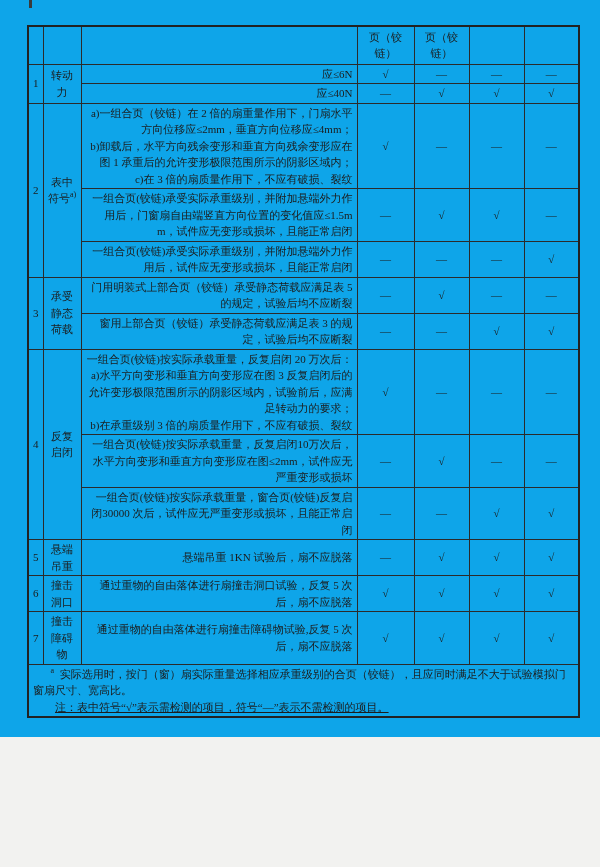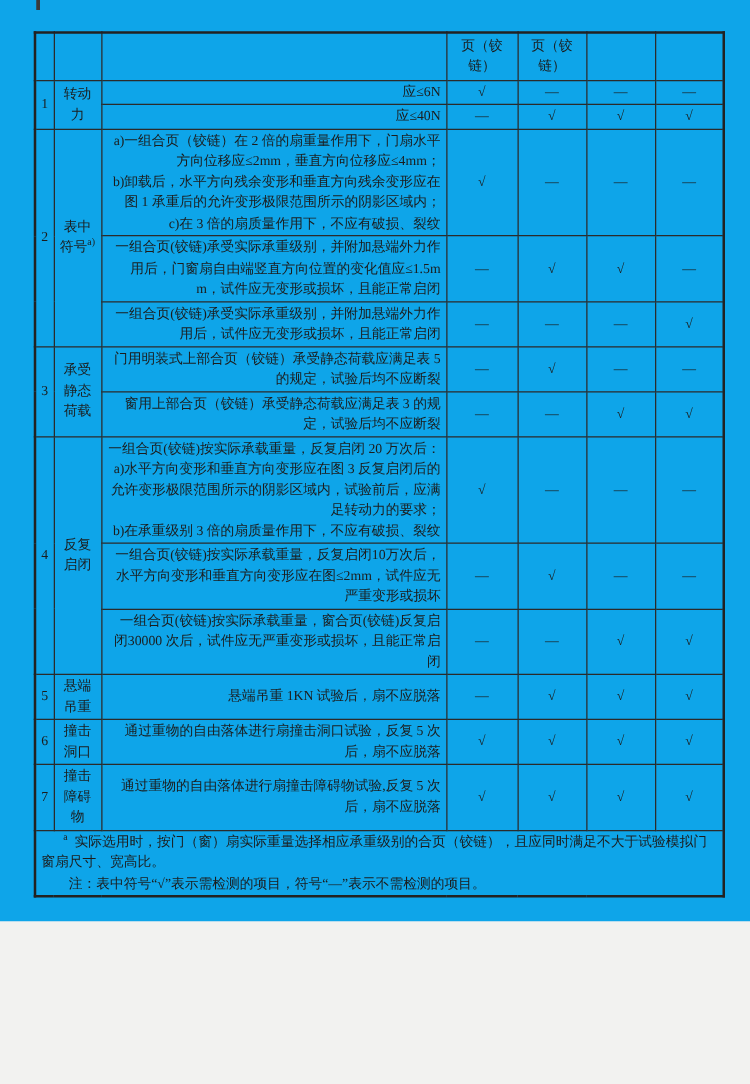--- a/index.html
+++ b/index.html
@@ -41,21 +41,21 @@
   td.cat  { text-align: center; padding: 1px 2px; }
   td.desc { text-align: right; }
   td.mark { text-align: center; padding: 0; font-size: 11px; }
   td.fnote {
     border-top: 2px solid #222;
     padding: 3px 6px 4px 6px;
     font-size: 11px;
   }
   .fnote p { margin: 0; }
   .fnote .p-a   { text-indent: 1.6em; }
-  .fnote .p-note{ text-indent: 2em; }
+  .fnote .p-note{ text-indent: 2em; text-decoration: underline; }
   sup { font-size: 8px; line-height: 0; }
   .seg { display: block; }
   .pagenum {
     position: absolute; left: 0; top: 838px;
     width: 100%; text-align: center;
     font-size: 11px; color: #222;
   }
 </style>
 </head>
 <body>

